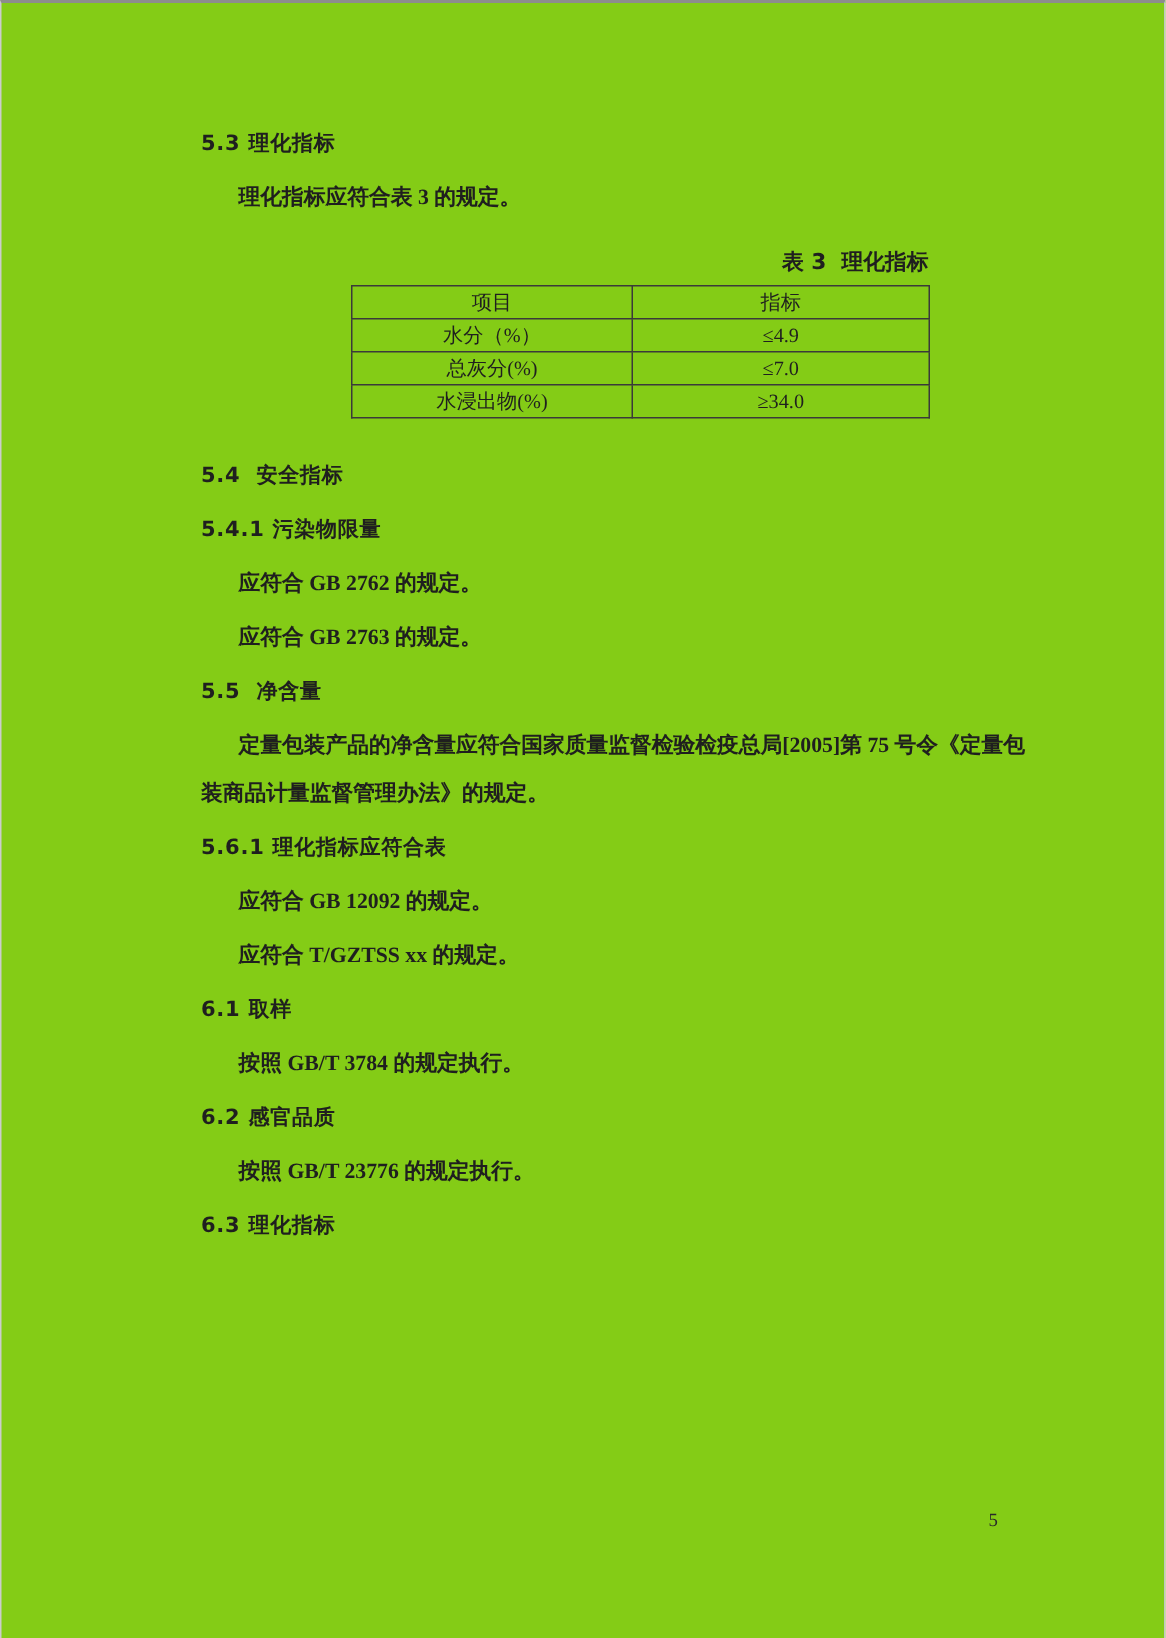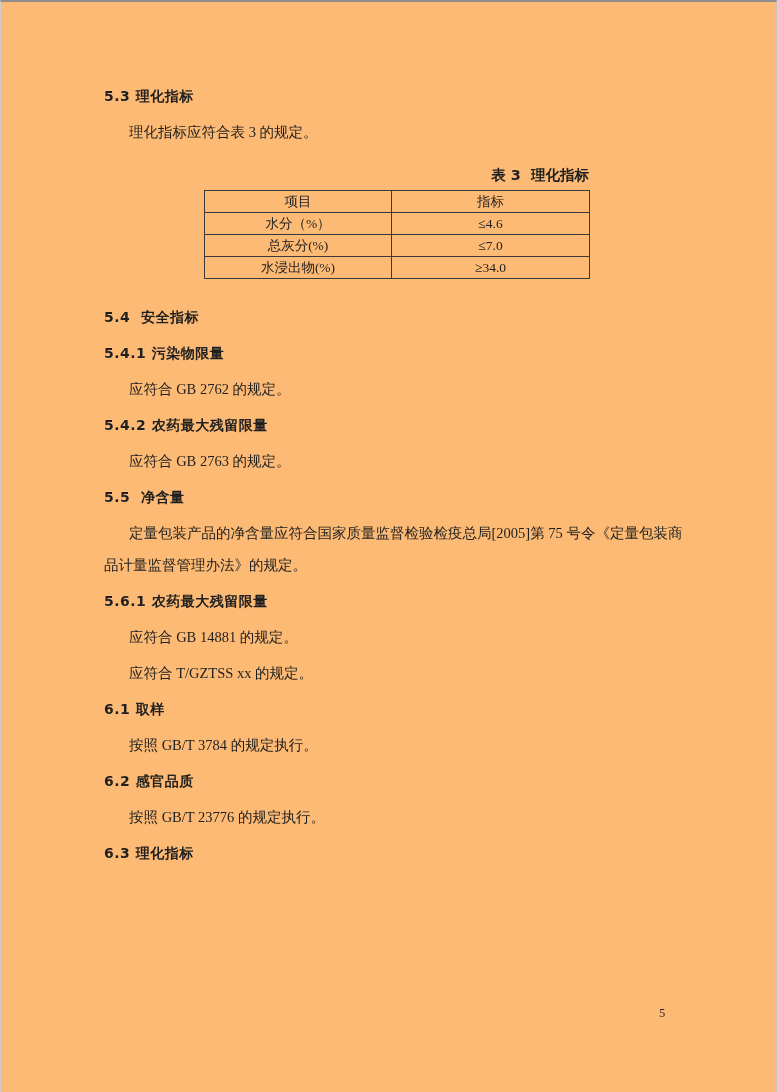--- a/index.html
+++ b/index.html
@@ -5,44 +5,46 @@
   html, body {
     margin: 0;
     padding: 0;
     background: #ffffff;
   }
   .page {
     position: relative;
     width: 777px;
     height: 1092px;
     box-sizing: border-box;
-    background: #fdba74;
+    background: #84cc16;
     border-top: 2px solid #8d8d8d;
     border-left: 1px solid #cccccc;
     border-right: 1px solid #c4c4c4;
     overflow: hidden;
     color: #1f1f1f;
+    padding-left: 30px;
   }
   .content {
     padding: 78px 86px 0 103px;
     font-family: "Liberation Serif", "DejaVu Serif", serif;
     font-size: 14.5px;
     line-height: 32px;
   }
   .hd {
     font-family: "DejaVu Sans", "Liberation Sans", sans-serif;
     font-weight: bold;
     font-size: 14px;
     margin: 0 0 4px 0;
     white-space: pre;
     letter-spacing: 0.5px;
   }
   .para {
     margin: 0 0 4px 0;
     text-indent: 25px;
+    font-weight: bold;
   }
   .tbl-caption {
     font-family: "DejaVu Sans", "Liberation Sans", sans-serif;
     font-weight: bold;
     font-size: 14.5px;
     width: 385px;
     margin: 14px 0 2px 100px;
     text-align: right;
     line-height: 26px;
     white-space: pre;
@@ -91,42 +93,41 @@
         </colgroup>
       <thead>
         <tr>
           <th>项目</th>
           <th>指标</th>
         </tr>
       </thead>
       <tbody>
         <tr>
           <td>水分（%）</td>
-          <td>≤4.6</td>
+          <td>≤4.9</td>
         </tr>
         <tr>
           <td>总灰分(%)</td>
           <td>≤7.0</td>
         </tr>
         <tr>
           <td>水浸出物(%)</td>
           <td>≥34.0</td>
         </tr>
       </tbody>
     </table>
 
     <h3 class="hd">5.4  安全指标</h3>
     <h3 class="hd">5.4.1 污染物限量</h3>
     <p class="para">应符合 GB 2762 的规定。</p>
-    <h3 class="hd">5.4.2 农药最大残留限量</h3>
     <p class="para">应符合 GB 2763 的规定。</p>
     <h3 class="hd">5.5  净含量</h3>
     <p class="para">定量包装产品的净含量应符合国家质量监督检验检疫总局[2005]第 75 号令《定量包装商品计量监督管理办法》的规定。</p>
-    <h3 class="hd">5.6.1 农药最大残留限量</h3>
-    <p class="para">应符合 GB 14881 的规定。</p>
+    <h3 class="hd">5.6.1 理化指标应符合表</h3>
+    <p class="para">应符合 GB 12092 的规定。</p>
     <p class="para">应符合 T/GZTSS xx 的规定。</p>
     <h3 class="hd">6.1 取样</h3>
     <p class="para">按照 GB/T 3784 的规定执行。</p>
     <h3 class="hd">6.2 感官品质</h3>
     <p class="para">按照 GB/T 23776 的规定执行。</p>
     <h3 class="hd">6.3 理化指标</h3>
 
   </div>
 
   <div class="page-number">5</div>

